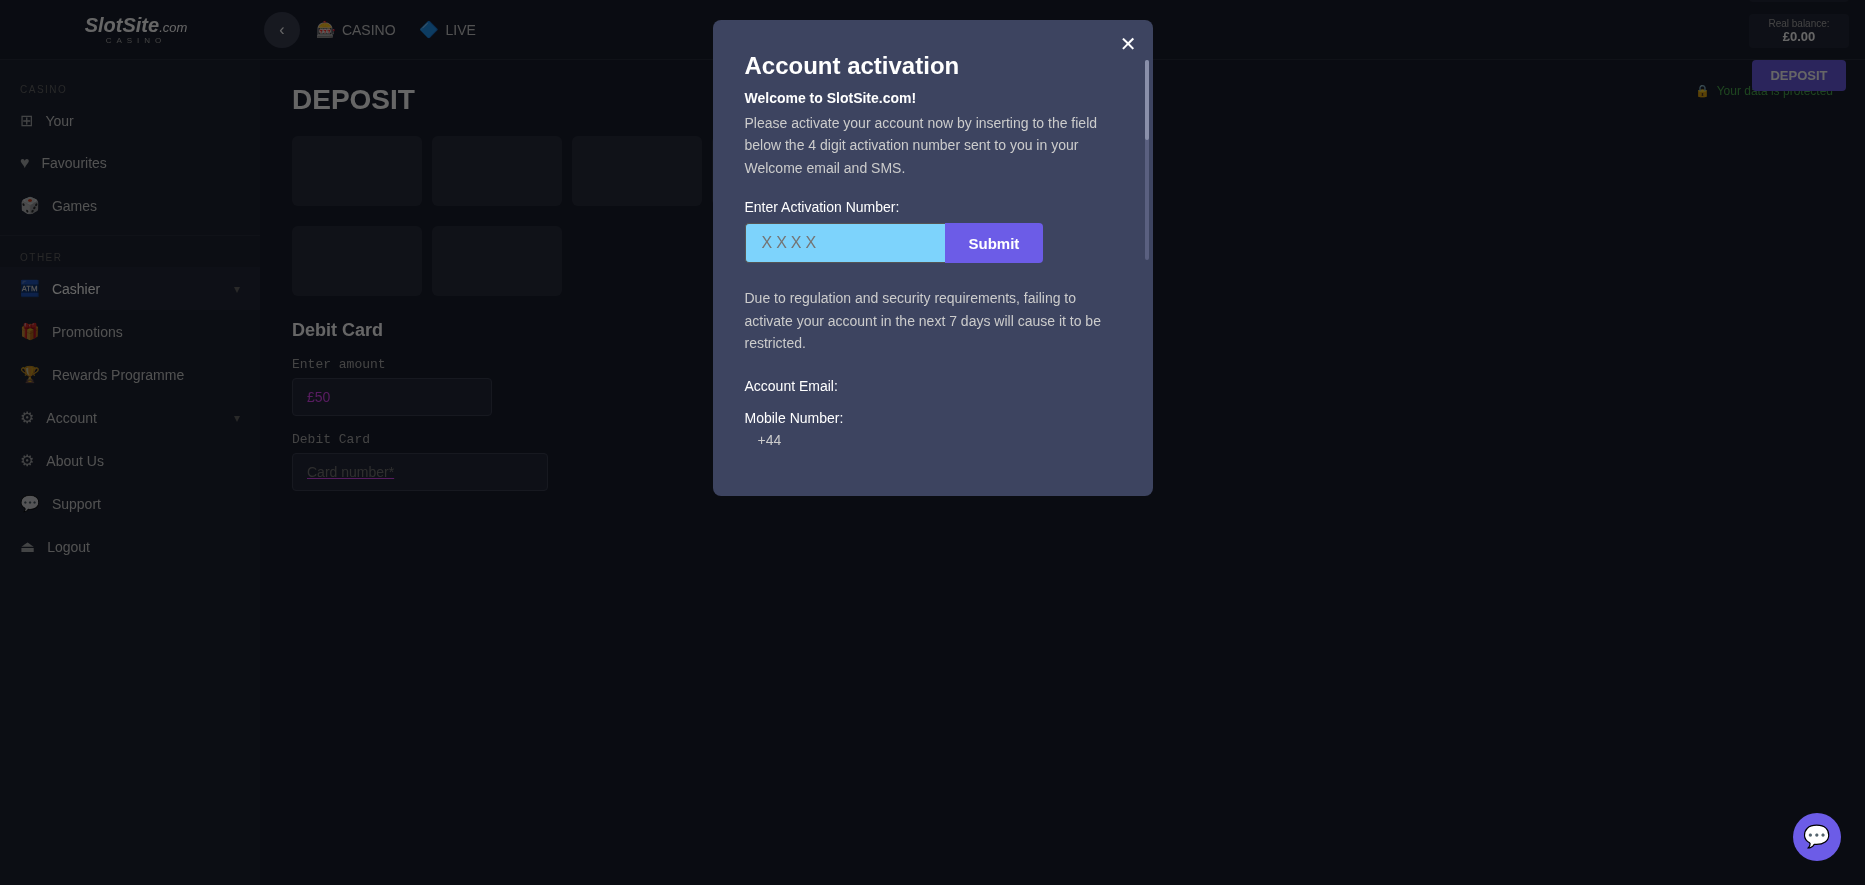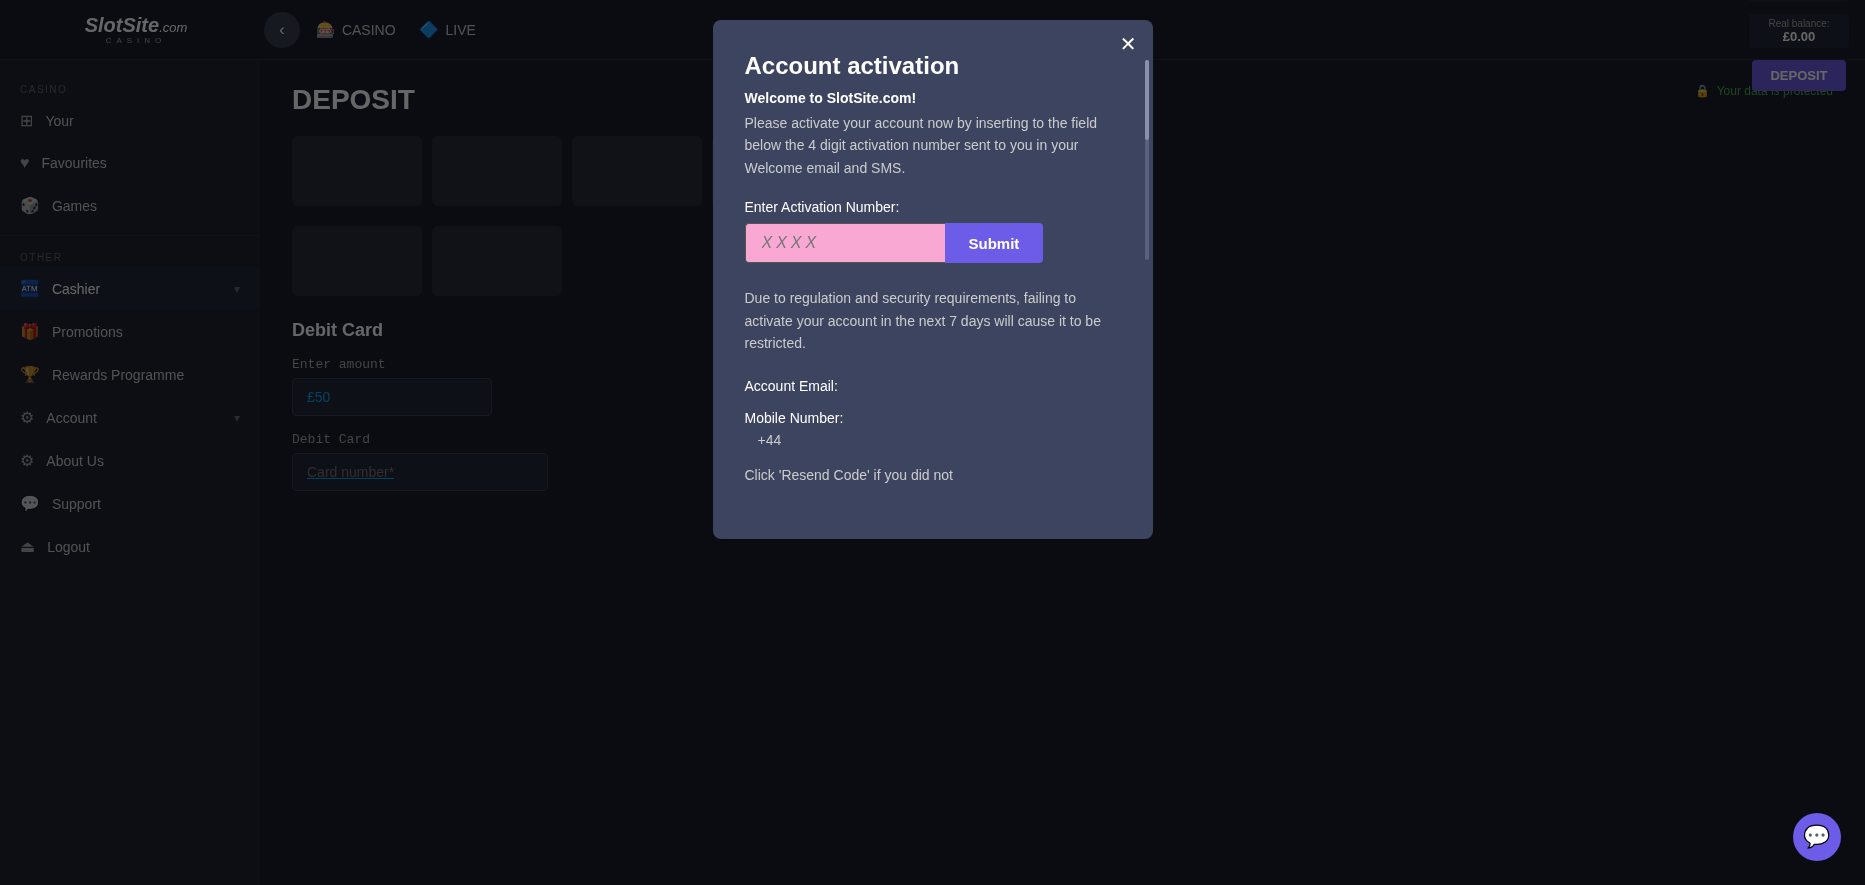--- a/index.html
+++ b/index.html
@@ -180,21 +180,21 @@
     .debit-section-title {
       font-size: 18px;
       font-weight: bold;
       margin-bottom: 16px;
     }
     .form-label { font-size: 13px; color: #aaa; margin-bottom: 6px; font-family: Liberation Mono, monospace; }
     .form-input {
       background: #252a3a;
       border: 1px solid #3a3f52;
       border-radius: 4px;
-      color: #0ea5e9;
+      color: #d946ef;
       padding: 10px 14px;
       font-size: 14px;
       width: 200px;
     }
     .form-section { margin-bottom: 16px; }
     .card-input { width: 256px; text-decoration: underline; }
 
     
     .modal-overlay {
       position: fixed;
@@ -248,30 +248,29 @@
       font-size: 14px;
       color: #fff;
       margin-bottom: 8px;
     }
     .activation-row {
       display: flex;
       gap: 0;
       margin-bottom: 24px;
     }
     .activation-input {
-      background: #f9a8d4;
+      background: #7dd3fc;
       border: 1px solid #555;
       border-right: none;
       border-radius: 4px 0 0 4px;
       color: #666;
       font-size: 16px;
       padding: 10px 16px;
       width: 200px;
       letter-spacing: 4px;
-      font-style: italic;
     }
     .submit-btn {
       background: #6c5ce7;
       color: #fff;
       border: none;
       border-radius: 0 4px 4px 0;
       padding: 10px 24px;
       font-size: 15px;
       font-weight: bold;
       cursor: pointer;
@@ -490,19 +489,18 @@
     </div>
 
     <div class="warning-text">Due to regulation and security requirements, failing to activate your account in the next 7 days will cause it to be restricted.</div>
 
     <div class="info-label">Account Email:</div>
     <div class="info-value"></div>
 
     <div class="info-label">Mobile Number:</div>
     <div class="info-value">+44</div>
 
-    <div class="modal-desc">Click 'Resend Code' if you did not</div>
   </div>
 </div>
 
 <div class="chat-bubble">
   <span>💬</span>
 </div>
 
 </body></html>

